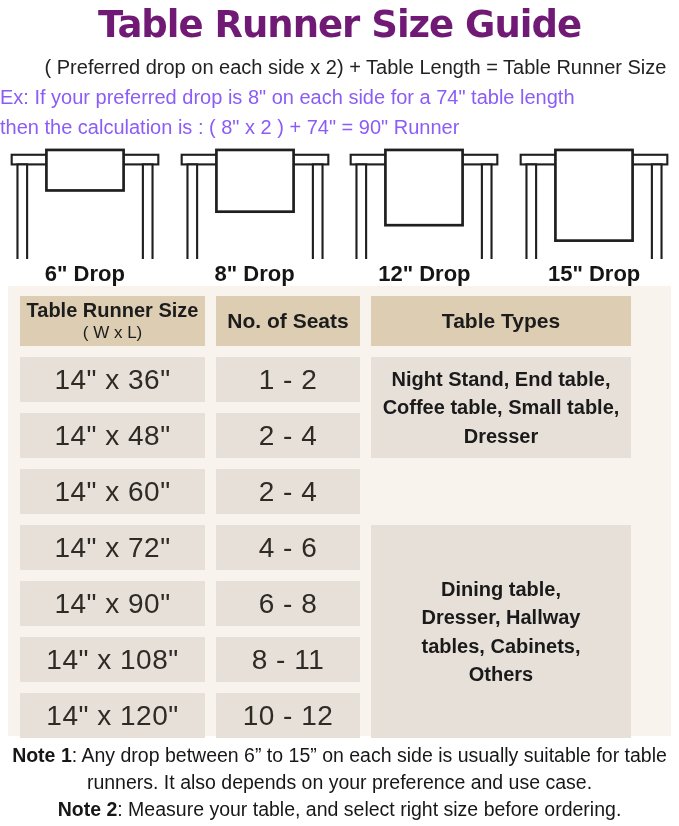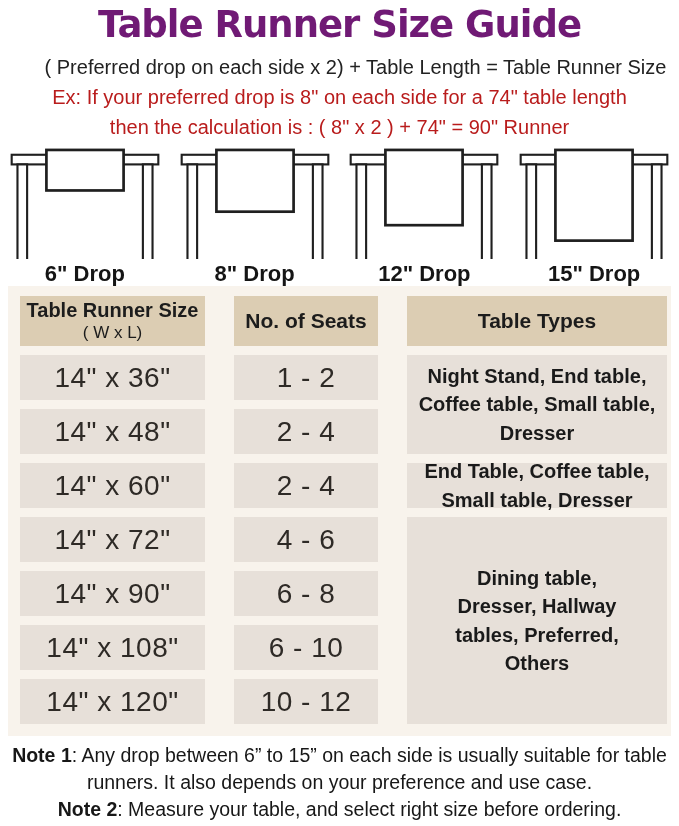--- a/index.html
+++ b/index.html
@@ -11,37 +11,37 @@
   }
   *{margin:0;padding:0;box-sizing:border-box;}
   html,body{width:679px;height:826px;overflow:hidden;background:#ffffff;
     font-family:"Liberation Sans",sans-serif;color:var(--text);}
   .page{width:679px;height:826px;position:relative;}
 
   
   .title{font-family:"DejaVu Sans",sans-serif;font-weight:bold;font-size:37px;
     letter-spacing:-1px;text-align:center;padding-top:3px;color:#701a75;}
   .formula{font-size:20px;text-align:center;margin-top:10px;white-space:nowrap;color:#222;margin-left:32px;}
-  .example{font-size:20px;text-align:center;margin-top:7px;white-space:nowrap;color:#b91c1c;}
+  .example{font-size:20px;margin-top:7px;white-space:nowrap;color:#8b5cf6;}
 
   
   .illos{display:flex;margin-top:8px;height:112px;}
   .illo{flex:1;display:flex;justify-content:center;align-items:flex-start;}
   .illo svg{width:164px;height:112px;display:block;}
   .illo .ln{fill:#ffffff;stroke:var(--line);stroke-width:2.2;}
   .illo .runner{fill:#ffffff;stroke:var(--line);stroke-width:2.8;}
   .drop-labels{display:flex;margin-top:2px;}
   .drop-label{flex:1;text-align:center;font-size:22px;font-weight:bold;color:#151515;}
   .divider{border-top:3px dashed #2b2b2b;margin:7px 24px 0 24px;height:0;}
 
   
   .panel{position:absolute;left:8px;right:8px;top:286px;height:450px;
     background:var(--panel-bg);padding:10px 4px 12px 12px;}
   .grid{display:grid;grid-template-columns:185px 144px 260px;column-gap:29px;
-    grid-template-rows:50px repeat(7,45px);row-gap:9px;}
+    grid-template-rows:50px repeat(7,45px);row-gap:9px;gap:11px;}
   .cell{background:var(--data-cell-bg);display:flex;flex-direction:column;
     justify-content:center;align-items:center;text-align:center;}
   .cell.head{background:var(--header-cell-bg);}
   .head-title{font-size:20px;font-weight:bold;line-height:1.1;}
   .head-sub{font-size:17px;font-weight:normal;margin-top:2px;}
   .head-single{font-size:21px;font-weight:bold;}
   .val{font-size:28px;font-weight:400;color:#2e2a26;letter-spacing:.5px;}
   .types{font-size:20px;font-weight:bold;line-height:1.42;padding:4px 10px;color:#1a1a1a;}
 
   
@@ -144,37 +144,34 @@
       <div class="cell" style="grid-column:1;grid-row:6">
           <div class="val">14" x 90"</div>
         </div>
       <div class="cell" style="grid-column:2;grid-row:6">
           <div class="val">6 - 8</div>
         </div>
       <div class="cell" style="grid-column:1;grid-row:7">
           <div class="val">14" x 108"</div>
         </div>
       <div class="cell" style="grid-column:2;grid-row:7">
-          <div class="val">6 - 10</div>
+          <div class="val">8 - 11</div>
         </div>
       <div class="cell" style="grid-column:1;grid-row:8">
           <div class="val">14" x 120"</div>
         </div>
       <div class="cell" style="grid-column:2;grid-row:8">
           <div class="val">10 - 12</div>
         </div>
 
       <div class="cell" style="grid-column:3;grid-row:2 / span 2">
         <div class="types">Night Stand, End table, Coffee table, Small table, Dresser</div>
       </div>
-      <div class="cell" style="grid-column:3;grid-row:4">
-        <div class="types">End Table, Coffee table, Small table, Dresser</div>
-      </div>
       <div class="cell" style="grid-column:3;grid-row:5 / span 4">
-        <div class="types" style="padding:4px 36px;">Dining table, Dresser, Hallway tables, Preferred, Others</div>
+        <div class="types" style="padding:4px 36px;">Dining table, Dresser, Hallway tables, Cabinets, Others</div>
       </div>
 
     </div>
   </div>
 
   <div class="notes">
     <span><b>Note 1</b><span>: Any drop between 6” to 15” on each side is usually suitable for table runners. It also depends on your preference and use case.</span></span><br>
     <span><b>Note 2</b><span>: Measure your table, and select right size before ordering.</span></span>
   </div>
 

